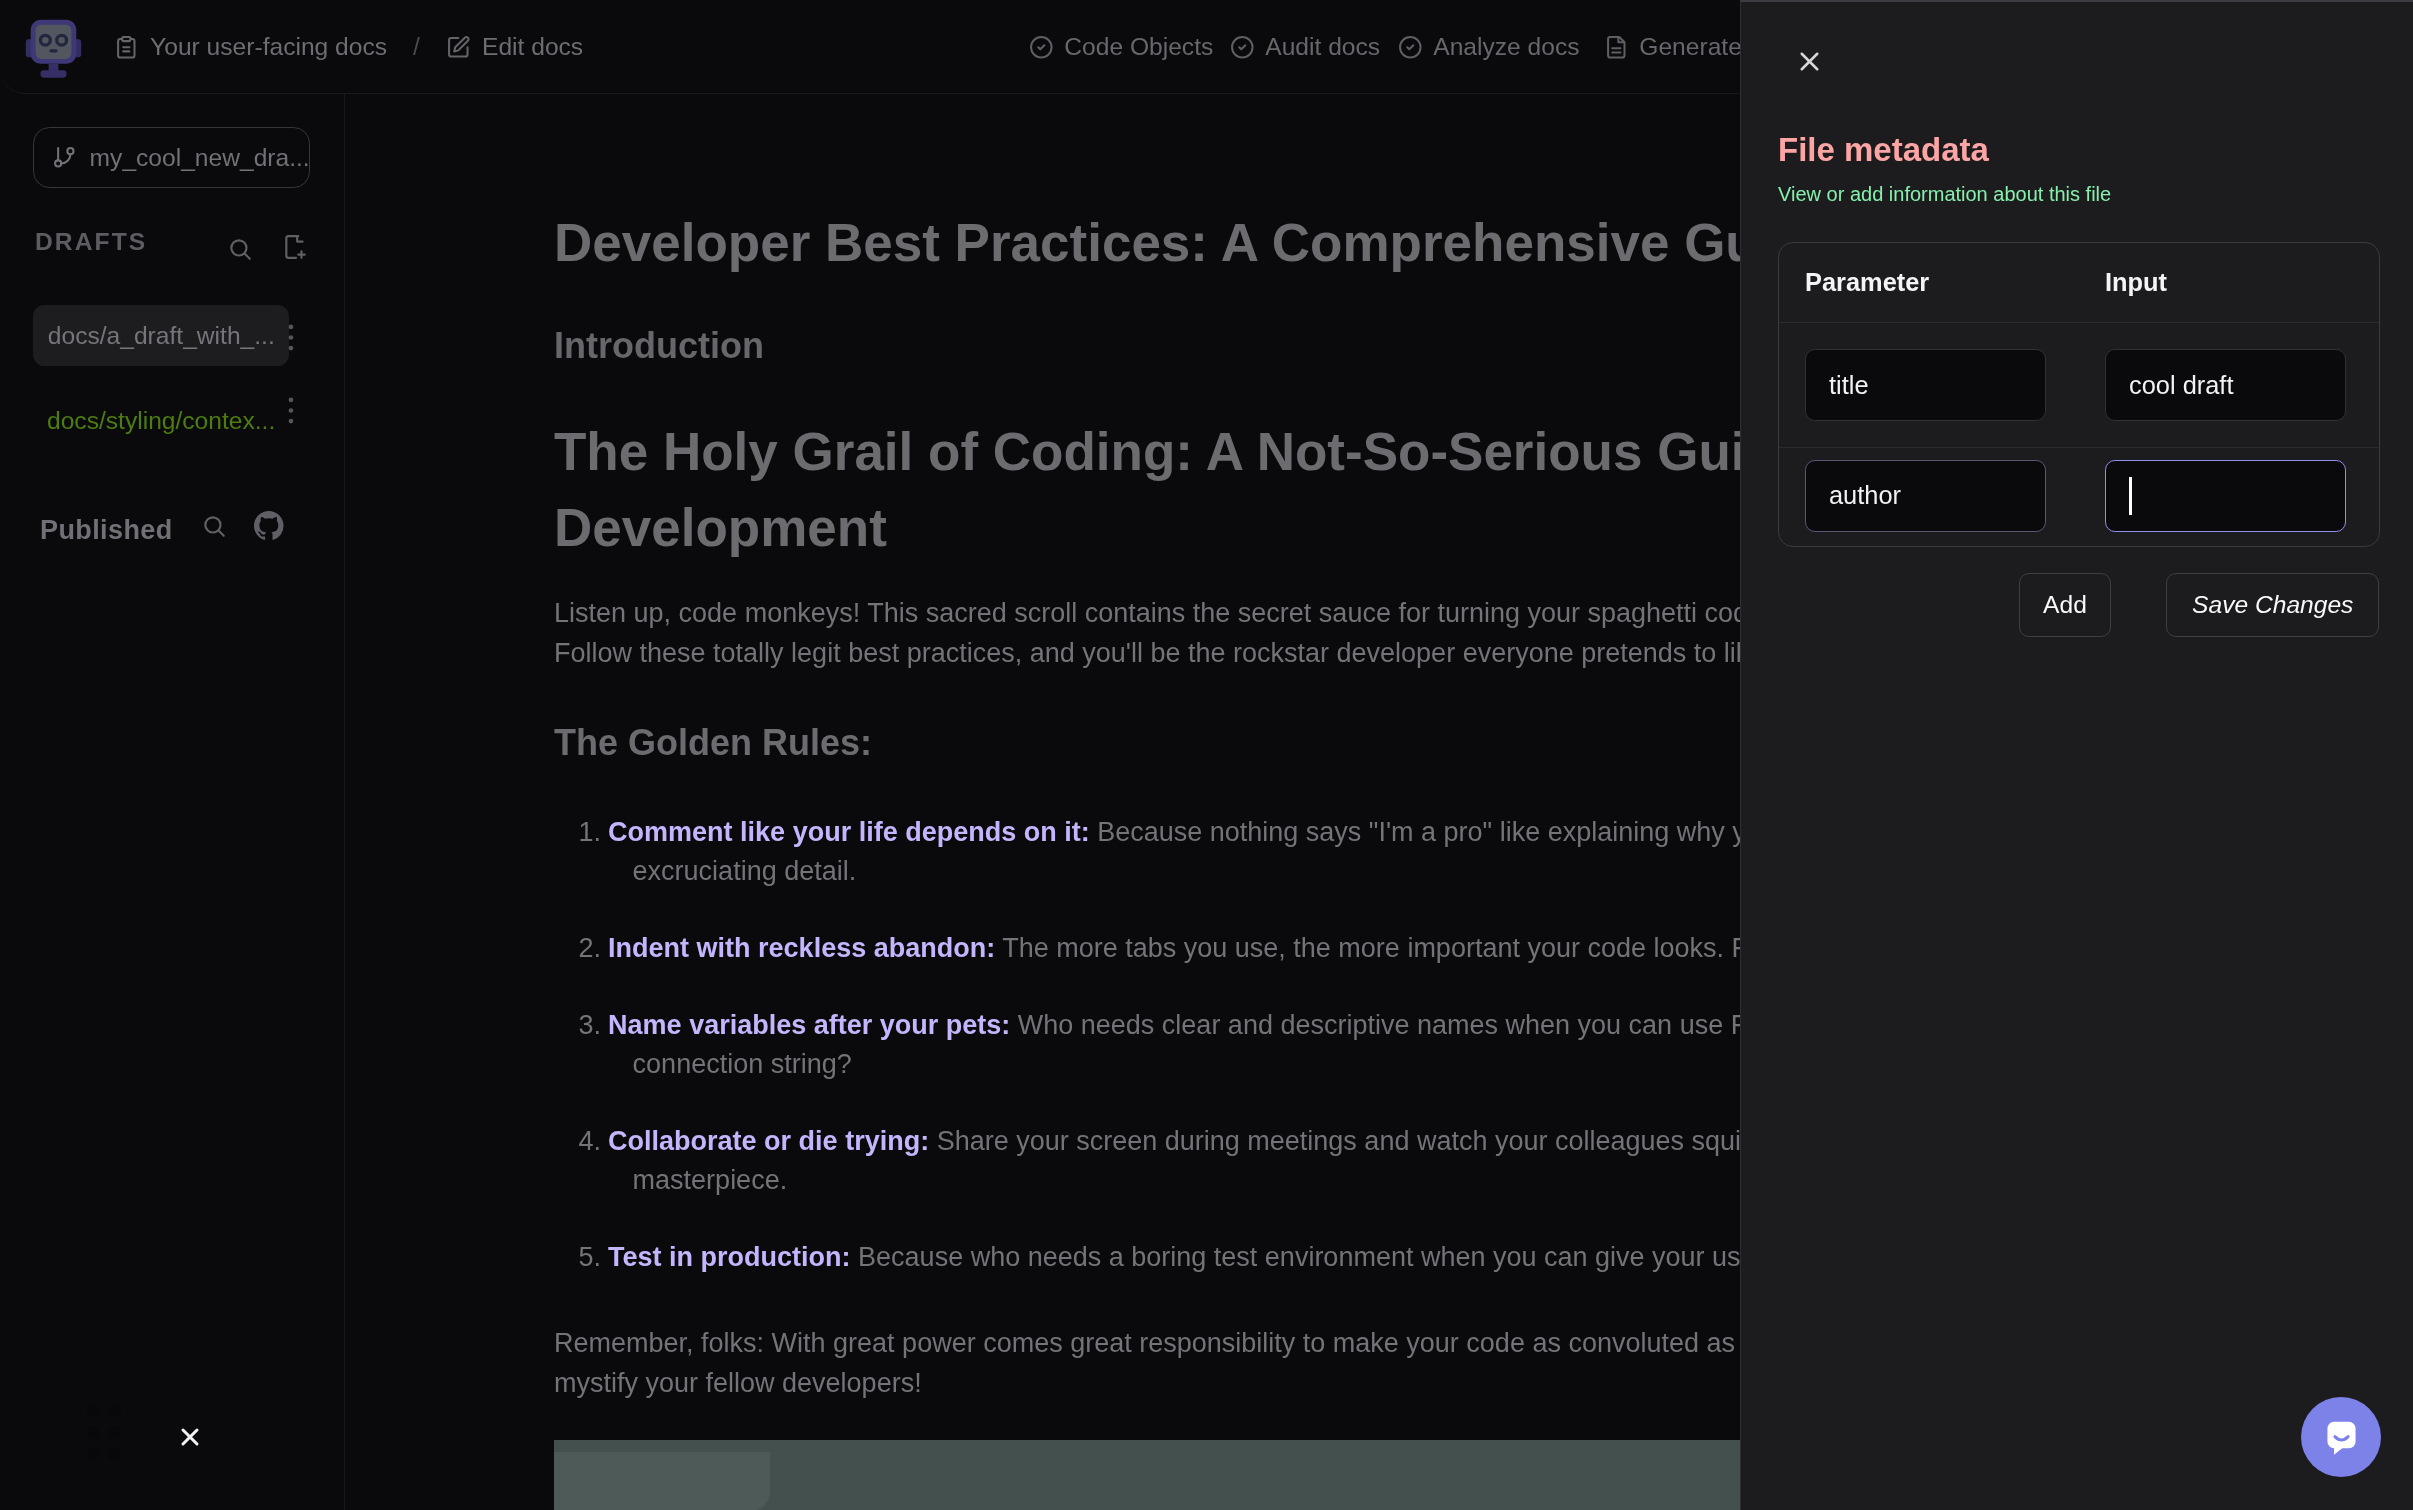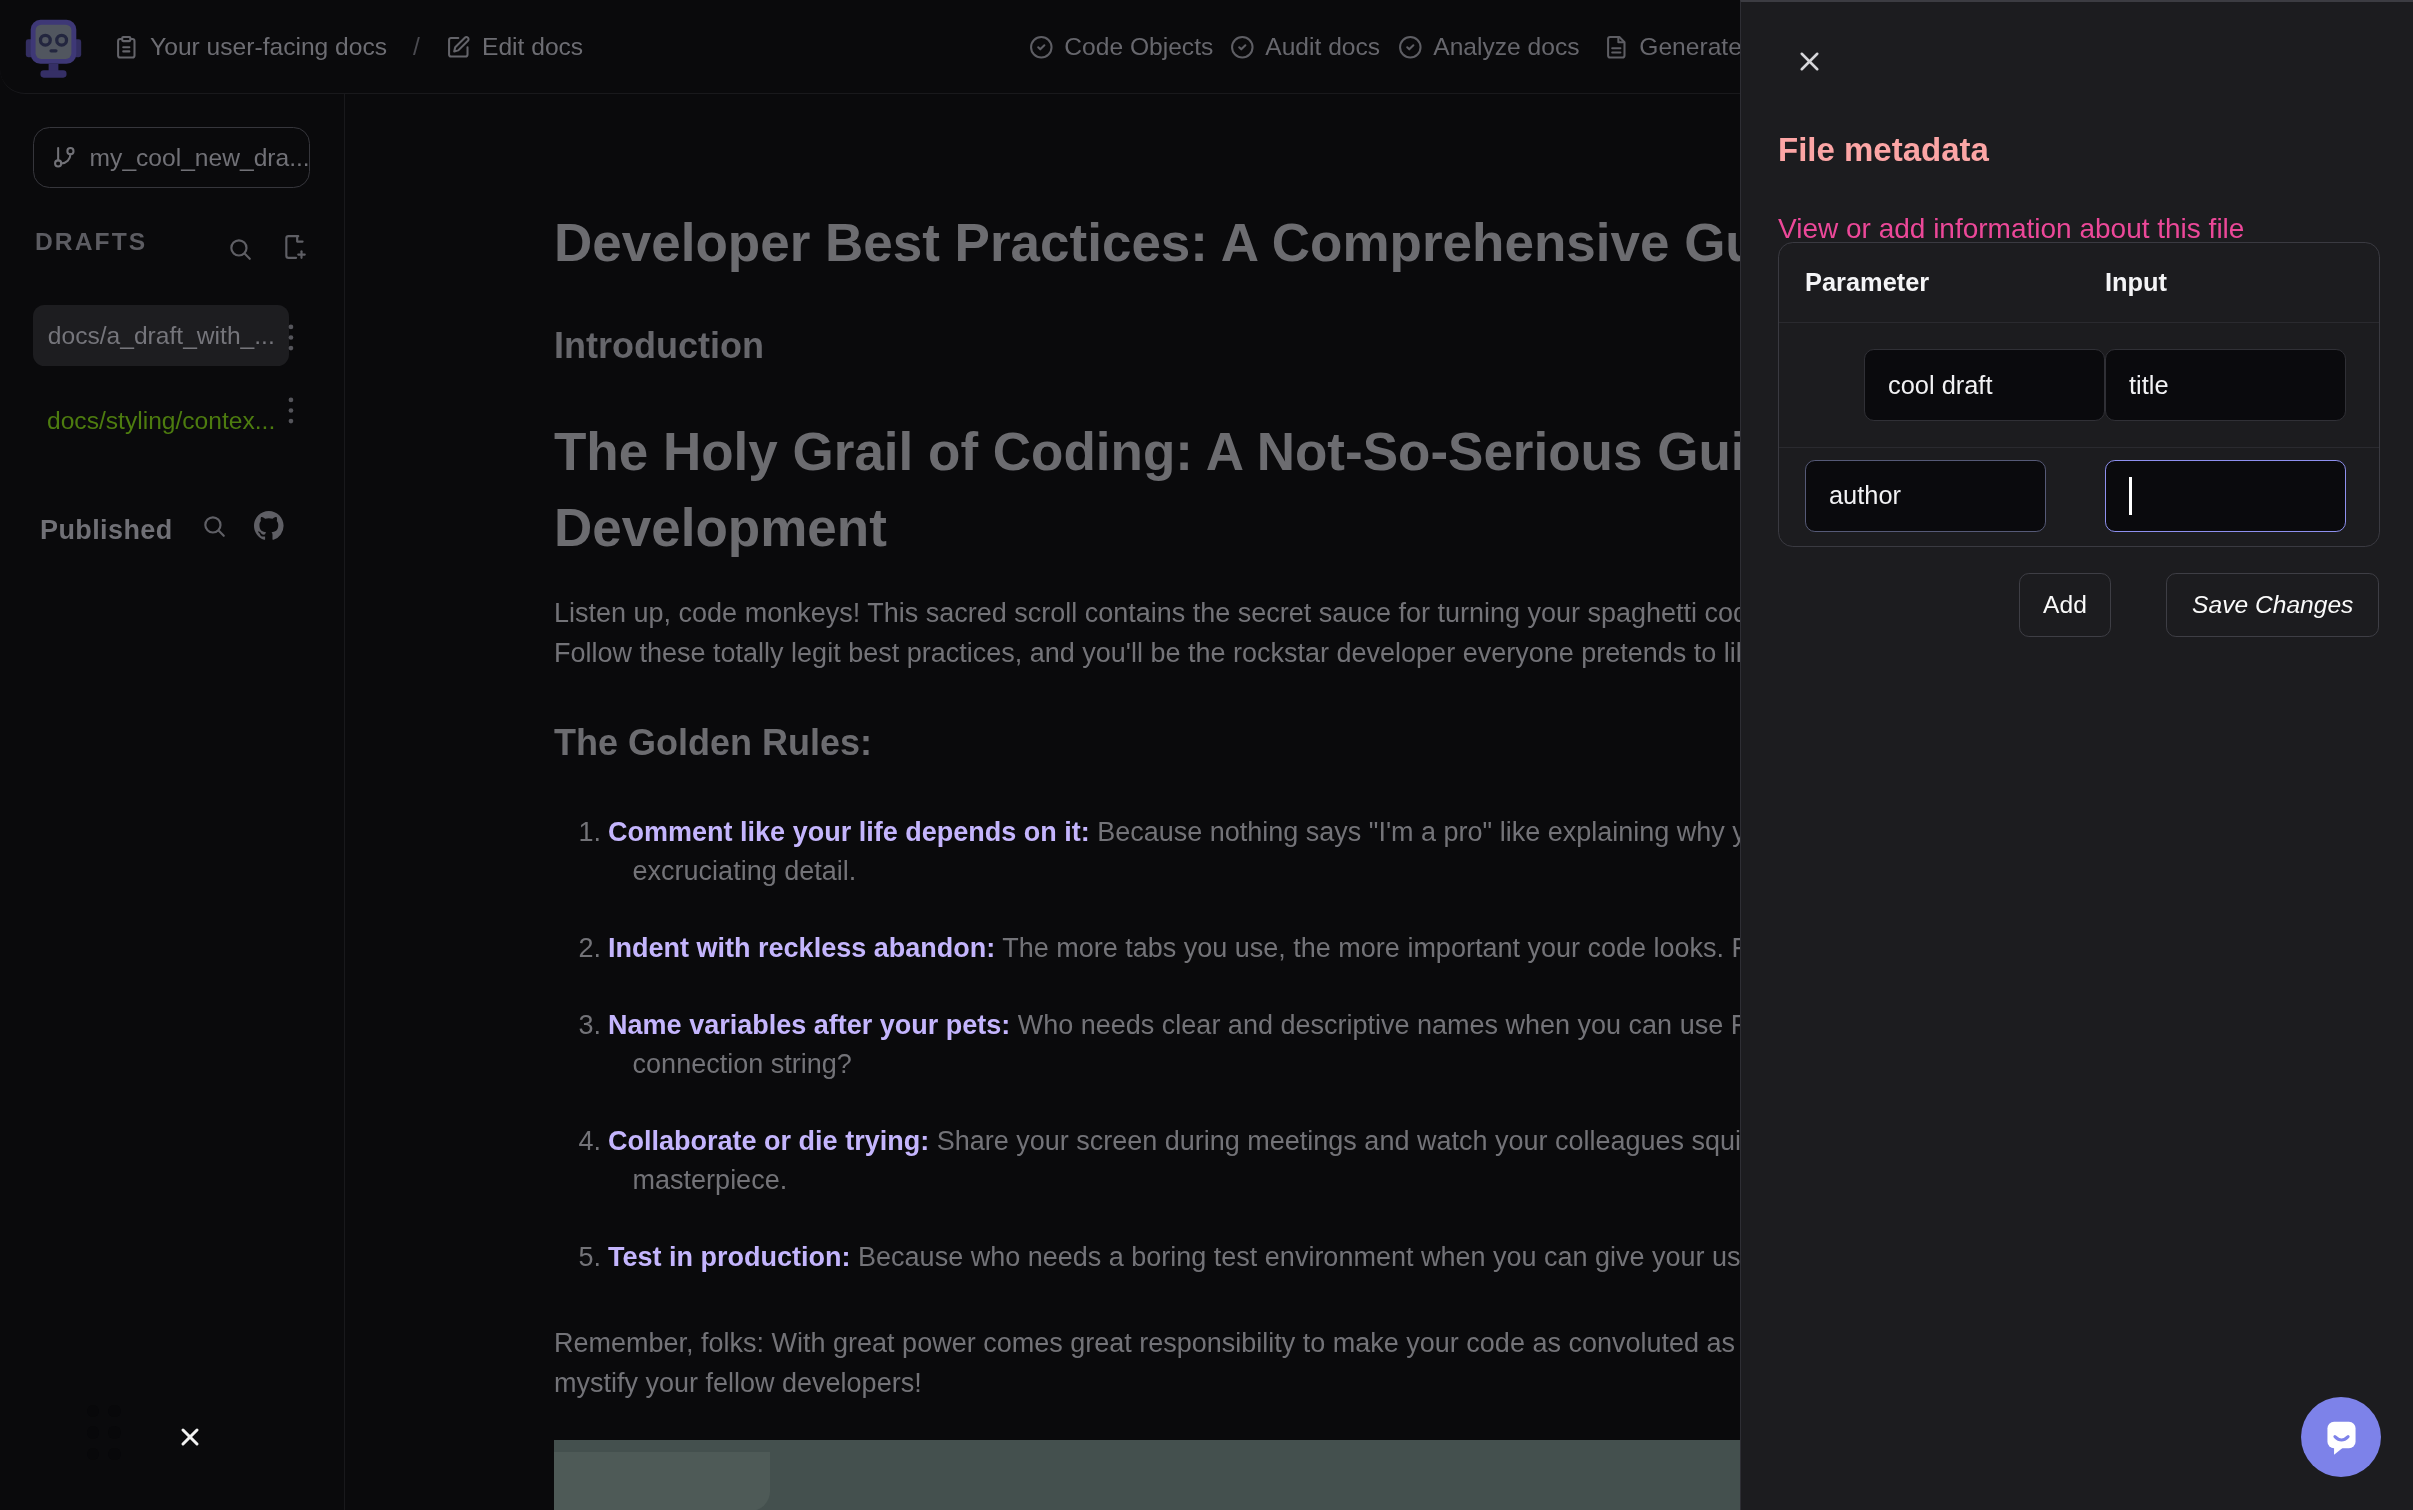--- a/index.html
+++ b/index.html
@@ -95,21 +95,21 @@
   .dots-grid span { width:12.3px; height:12.3px; border-radius:50%; background:#08080a; }
   .tool-close { position:absolute; left:176px; top:1423px; z-index:20; color:#f2f2f2; cursor:pointer; }
 
   
   .panel {
     position:absolute; left:1740px; top:0; width:674px; height:1510px; z-index:10;
     background:#1c1c1f; border-left:1.6px solid #2e2e34; border-top:2.5px solid #3c3c42;
   }
   .panel-close { position:absolute; left:53px; top:44px; color:#d6d6da; cursor:pointer; }
   .panel-title { position:absolute; left:37px; top:129px; font-size:33px; font-weight:700; color:#fca5a5; }
-  .panel-sub { position:absolute; left:37px; top:181px; font-size:28px; color:#ec4899;margin-top:30px; }
+  .panel-sub { position:absolute; left:37px; top:181px; font-size:20px; color:#86efac; }
   .meta-table {
     position:absolute; left:37px; top:240px; width:602px; height:305px;
     border:1.6px solid #3a3a41; border-radius:14.8px;
   }
   .t-header {
     height:80px; display:flex; align-items:center; padding:0 26px;
     border-bottom:1.6px solid #2a2a2f;
     font-size:25.4px; font-weight:700; color:#f4f4f6;
   }
   .t-header .th1 { width:241px; }
@@ -358,25 +358,25 @@
   </div>
   <div class="panel-title">File metadata</div>
   <div class="panel-sub">View or add information about this file</div>
 
   <div class="meta-table">
     <div class="t-header">
       <span class="th1">Parameter</span>
       <span class="th2">Input</span>
     </div>
     <div class="t-row t-row1">
+      <div class="cell-input">
+        <span>title</span>
+      </div>
       <div class="cell-input second">
         <span>cool draft</span>
-      </div>
-      <div class="cell-input">
-        <span>title</span>
       </div>
     </div>
     <div class="t-row t-row2">
       <div class="cell-input author">
         <span>author</span>
       </div>
       <div class="cell-input second focused">
         <span></span>
           <span class="caret"></span>
       </div>

